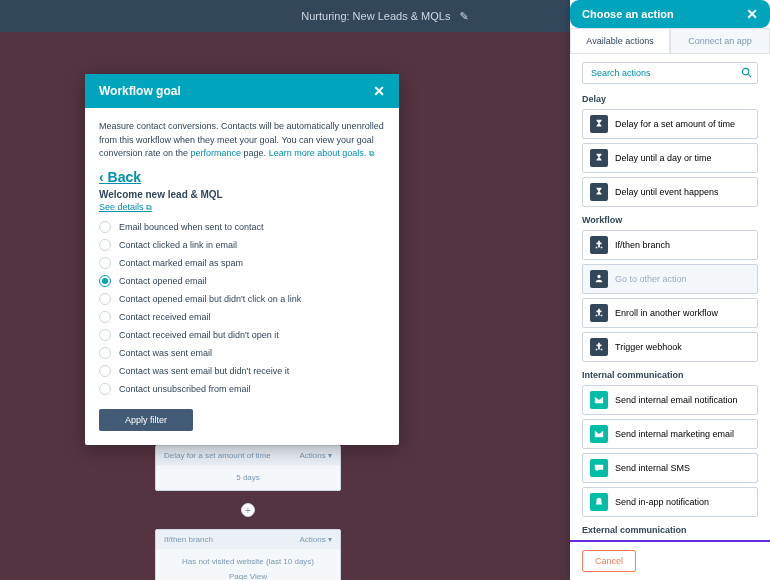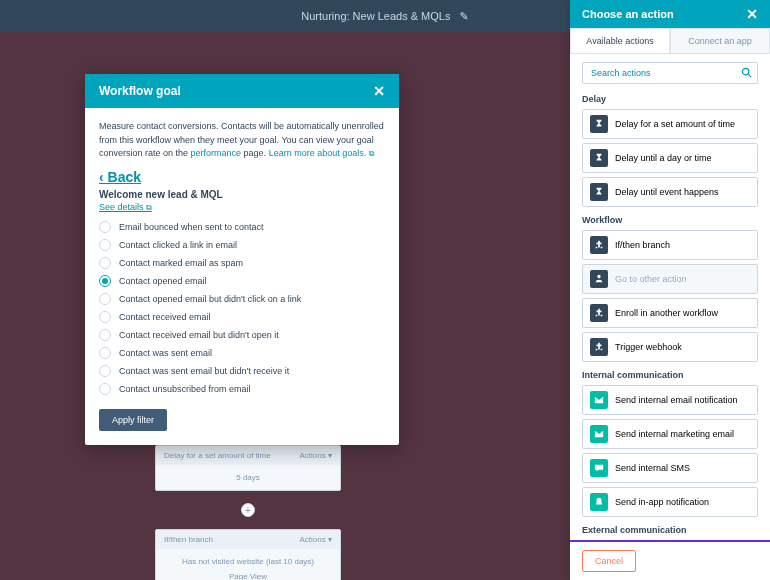--- a/index.html
+++ b/index.html
@@ -25,33 +25,33 @@
 .back-link { color: #0091ae; font-size: 14px; margin-bottom: 4px; display: block; font-weight: bold; }
 .goal-title { font-weight: 700; font-size: 10px; margin-bottom: 2px; }
 .see-details { color: #0091ae; font-size: 9px; display: inline-block; margin-bottom: 8px; }
 
 .radio-list { display: flex; flex-direction: column; gap: 6px; margin-bottom: 14px; }
 .radio-item { display: flex; align-items: center; gap: 8px; font-size: 9px; cursor: pointer; }
 .radio { width: 12px; height: 12px; border: 1.5px solid #cbd6e2; border-radius: 50%; display: inline-flex; align-items: center; justify-content: center; flex-shrink: 0; }
 .radio.selected { border-color: #00a4bd; }
 .radio.selected::after { content: ""; width: 6px; height: 6px; background: #00a4bd; border-radius: 50%; }
 
-.apply-btn { background: #425b76; color: #fff; border: none; padding: 6px 13px; font-size: 9px; border-radius: 2px; cursor: pointer; }
+.apply-btn { background: #425b76; color: #fff; border: none; padding: 6px 26px; font-size: 9px; border-radius: 2px; cursor: pointer; }
 
 
 .wf-bg { position: absolute; left: 155px; top: 352px; display: flex; flex-direction: column; align-items: center; gap: 12px; }
 .wf-node { width: 186px; background: #f5f8fa; border: 1px solid #cbd6e2; border-radius: 2px; font-size: 9px; }
 .wf-node-header { background: #eaf0f6; padding: 5px 8px; display: flex; justify-content: space-between; color: #7c98b6; font-size: 8px; }
 .wf-node-body { padding: 8px; text-align: center; color: #7c98b6; font-size: 8px; }
 .wf-stub { width: 186px; background: #eaf0f6; border: 1px solid #cbd6e2; border-radius: 2px; padding: 6px; text-align: center; color: #7c98b6; font-size: 8px; }
 .wf-plus { width: 14px; height: 14px; border: 1px solid #cbd6e2; border-radius: 50%; background: #fff; color: #7c98b6; font-size: 10px; display: flex; align-items: center; justify-content: center; }
 
 
 .panel { position: absolute; right: 0; top: 0; width: 200px; height: 580px; background: #fff; display: flex; flex-direction: column; box-shadow: -2px 0 8px rgba(0,0,0,0.15); }
-.panel-header { background: #00a4bd; color: #fff; padding: 7px 12px; font-size: 11px; font-weight: 600; display: flex; justify-content: space-between; align-items: center; }
+.panel-header { background: #00a4bd; color: #fff; padding: 7px 12px; font-size: 11px; font-weight: 600; display: flex; justify-content: space-between; align-items: center; border-radius: 9px; }
 .panel-tabs { display: flex; border-bottom: 1px solid #dfe3eb; }
 .panel-tab { flex: 1; text-align: center; padding: 7px 4px; font-size: 9px; color: #33475b; background: #f5f8fa; border: 1px solid #dfe3eb; border-bottom: none; cursor: pointer; }
 .panel-tab.active { background: #fff; font-weight: 500; border-top: 1px solid #dfe3eb; }
 .panel-tab:not(.active) { color: #7c98b6; }
 
 .panel-scroll { flex: 1; overflow-y: auto; padding: 8px 12px; }
 .search-row { position: relative; margin-bottom: 10px; }
 .search-input { width: 100%; border: 1px solid #cbd6e2; border-radius: 2px; padding: 5px 22px 5px 8px; font-size: 9px; color: #0091ae; }
 .search-input::placeholder { color: #0091ae; }
 .search-icon { position: absolute; right: 6px; top: 5px; color: #0091ae; font-size: 10px; }

